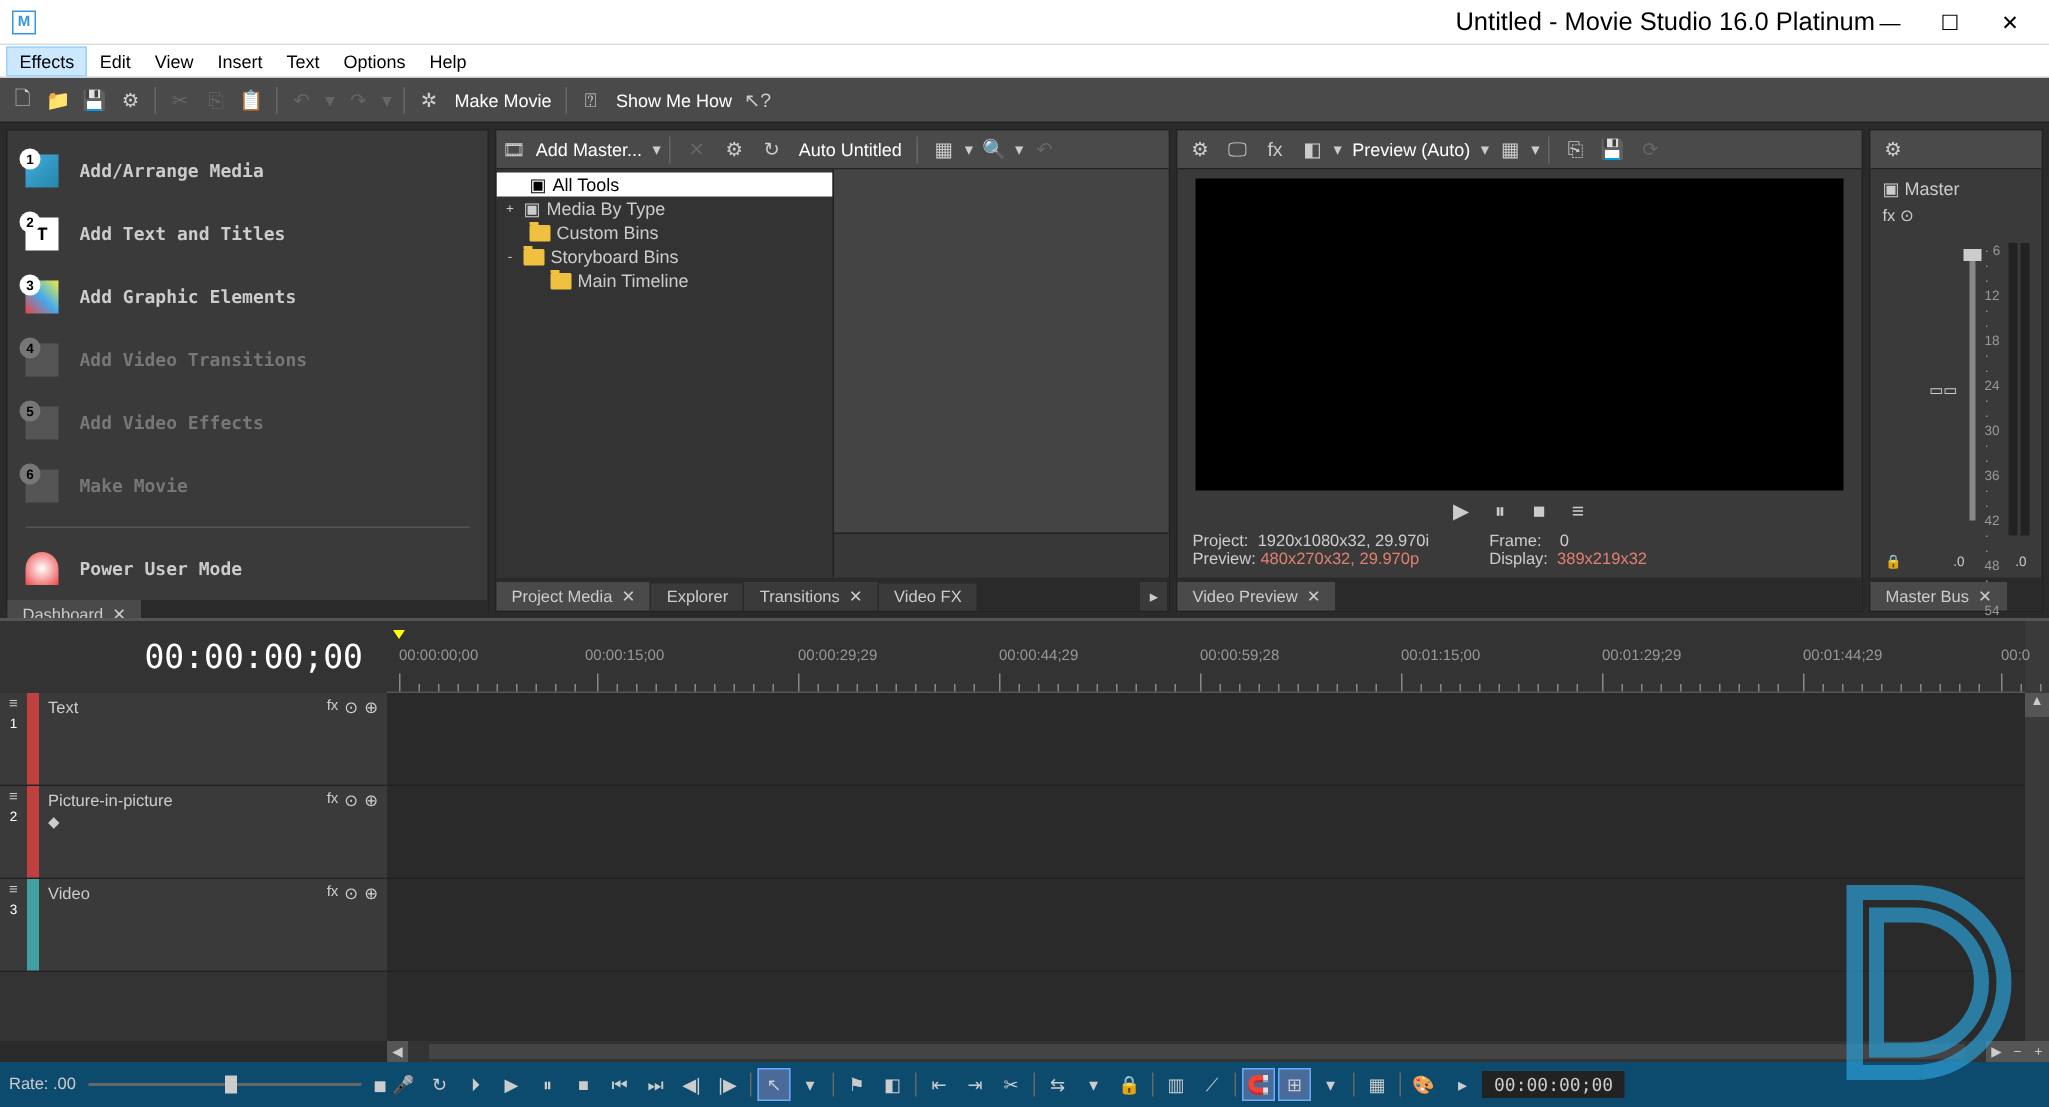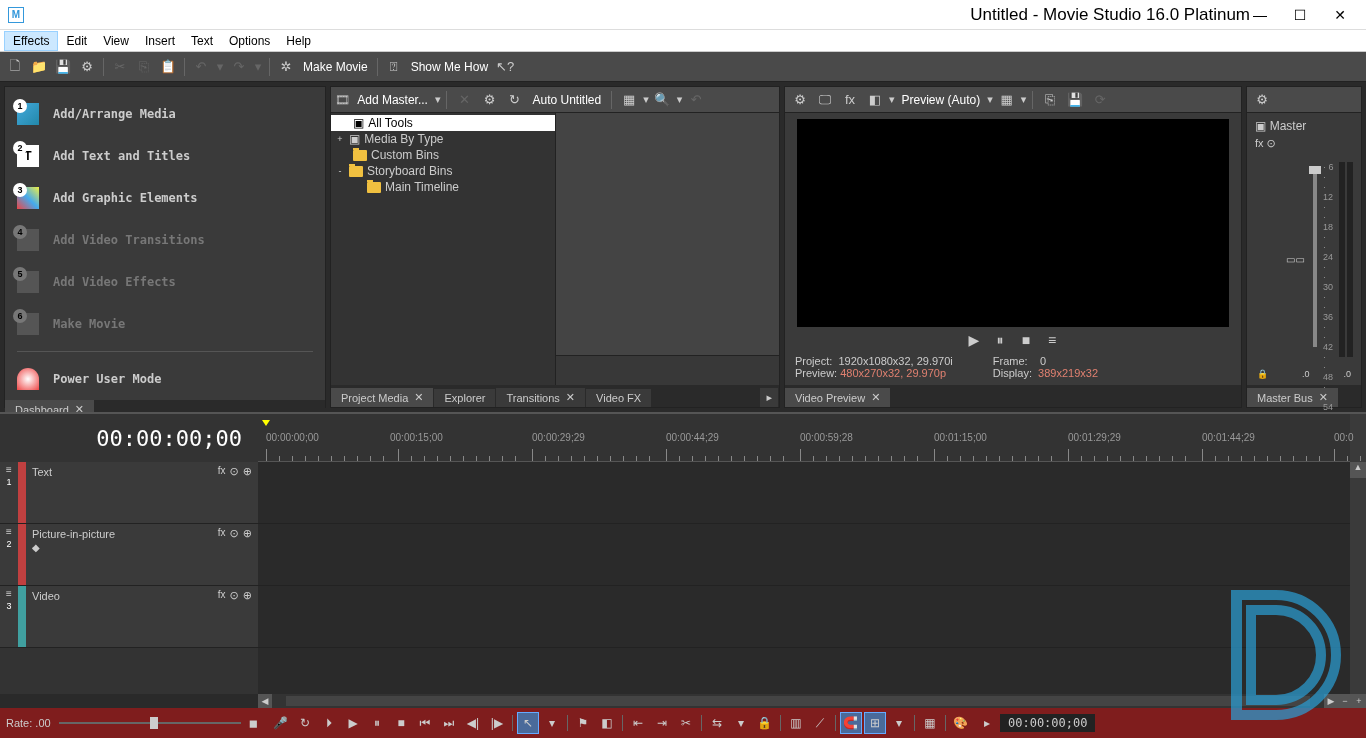--- a/index.html
+++ b/index.html
@@ -87,21 +87,21 @@
 .track-headers { width: 258px; background: #333; }
 .track-content { flex: 1; background: #2a2a2a; position:relative;}
 .track-row { height: 62px; display: flex; border-bottom: 1px solid #222; }
 .track-color { width: 8px; }
 .track-info { flex: 1; background: #3a3a3a; padding: 3px 6px; display:flex; flex-direction:column; gap:2px;}
 .track-name-row { display:flex; align-items:center; gap:6px; font-size:11px;}
 .track-icons { display:flex; gap:4px; margin-left:auto;}
 .track-content-row { height:62px; border-bottom:1px solid #222; background:#2a2a2a;}
 .track-scrollbar-v { width:16px; background:#3a3a3a;}
 
-.timeline-footer { height: 30px; display: flex; align-items: center; background: #7f1d1d; padding: 0 6px; gap: 12px; }
+.timeline-footer { height: 30px; display: flex; align-items: center; background: #0c4a6e; padding: 0 6px; gap: 0; }
 .tf-left { width: 252px; display:flex; align-items:center; gap:8px; font-size:11px;}
 .tf-transport { display: flex; gap: 2px; align-items:center;}
 .tf-btn { width: 22px; height: 22px; display:flex; align-items:center; justify-content:center; color:#ccc; cursor:pointer; font-size:12px;}
 .tf-btn.active { background:#4a6a9a; border:1px solid #6af;}
 .tf-sep { width:1px; height:16px; background:#666; margin:0 2px;}
 .tf-tc { margin-left:auto; font-family:monospace; font-size:12px; padding:2px 8px; background:#222;}
 
 .scrollbar-h { height:14px; background:#333; display:flex; align-items:center;}
 .sb-track { flex:1; height:10px; background:#444; margin:0 14px; position:relative;}
 .sb-arrow { width:14px; height:14px; background:#555; display:flex; align-items:center; justify-content:center; font-size:9px; cursor:pointer;}

